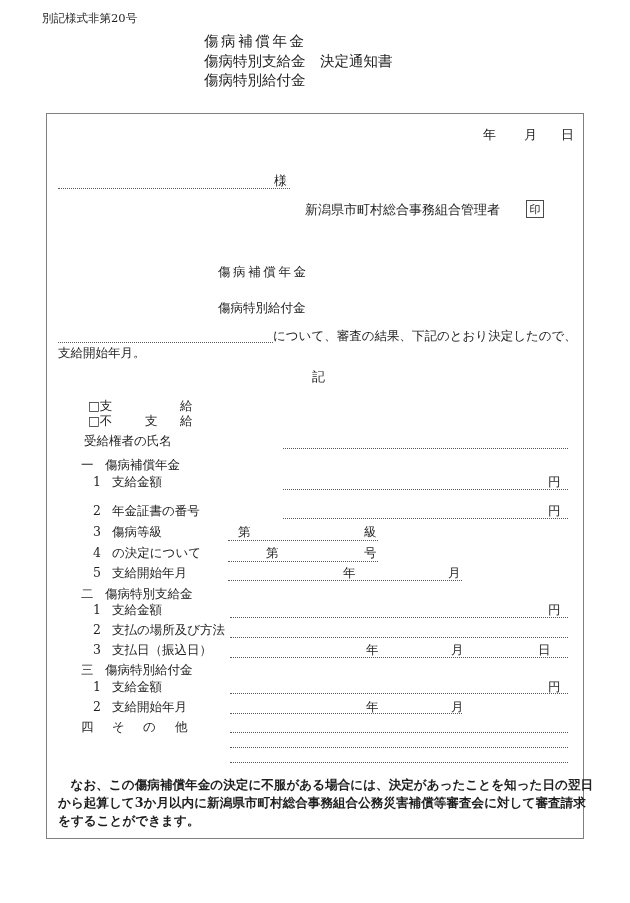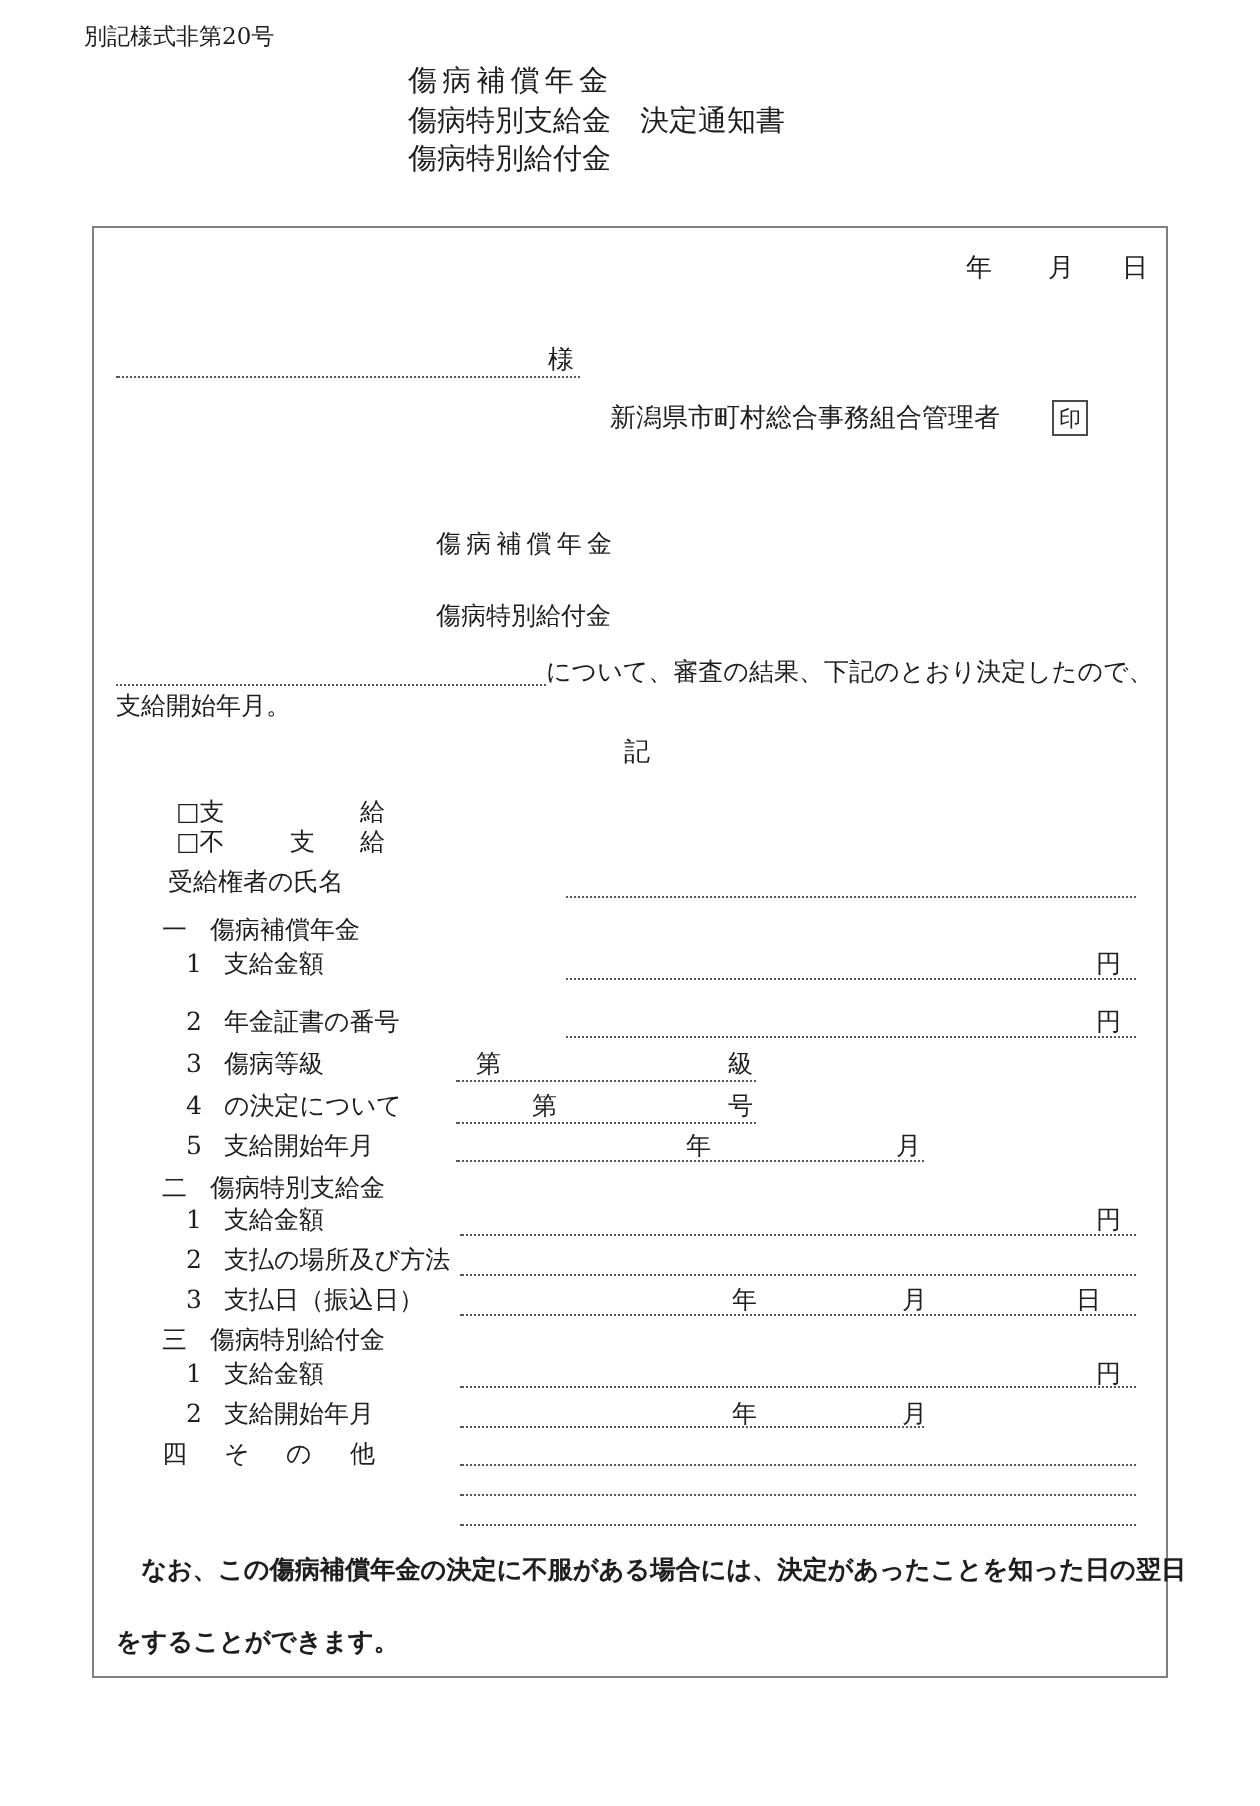--- a/index.html
+++ b/index.html
@@ -133,15 +133,16 @@
 
   <span class="abs" style="left:81px;top:720px">四</span>
   <span class="abs" style="left:112px;top:720px">そ</span>
   <span class="abs" style="left:143px;top:720px">の</span>
   <span class="abs" style="left:175px;top:720px">他</span>
   <div class="dots" style="left:230px;top:732px;width:338px"></div>
   <div class="dots" style="left:230px;top:747px;width:338px"></div>
   <div class="dots" style="left:230px;top:762px;width:338px"></div>
 
   <div class="abs foot" style="left:58px;top:778px">　なお、この傷病補償年金の決定に不服がある場合には、決定があったことを知った日の翌日</div>
+  <div class="abs foot" style="left:58px;top:796px">から起算して3か月以内に新潟県市町村総合事務組合公務災害補償等審査会に対して審査請求</div>
   <div class="abs foot" style="left:58px;top:814px">をすることができます。</div>
 
 </div>
 
 </body></html>

